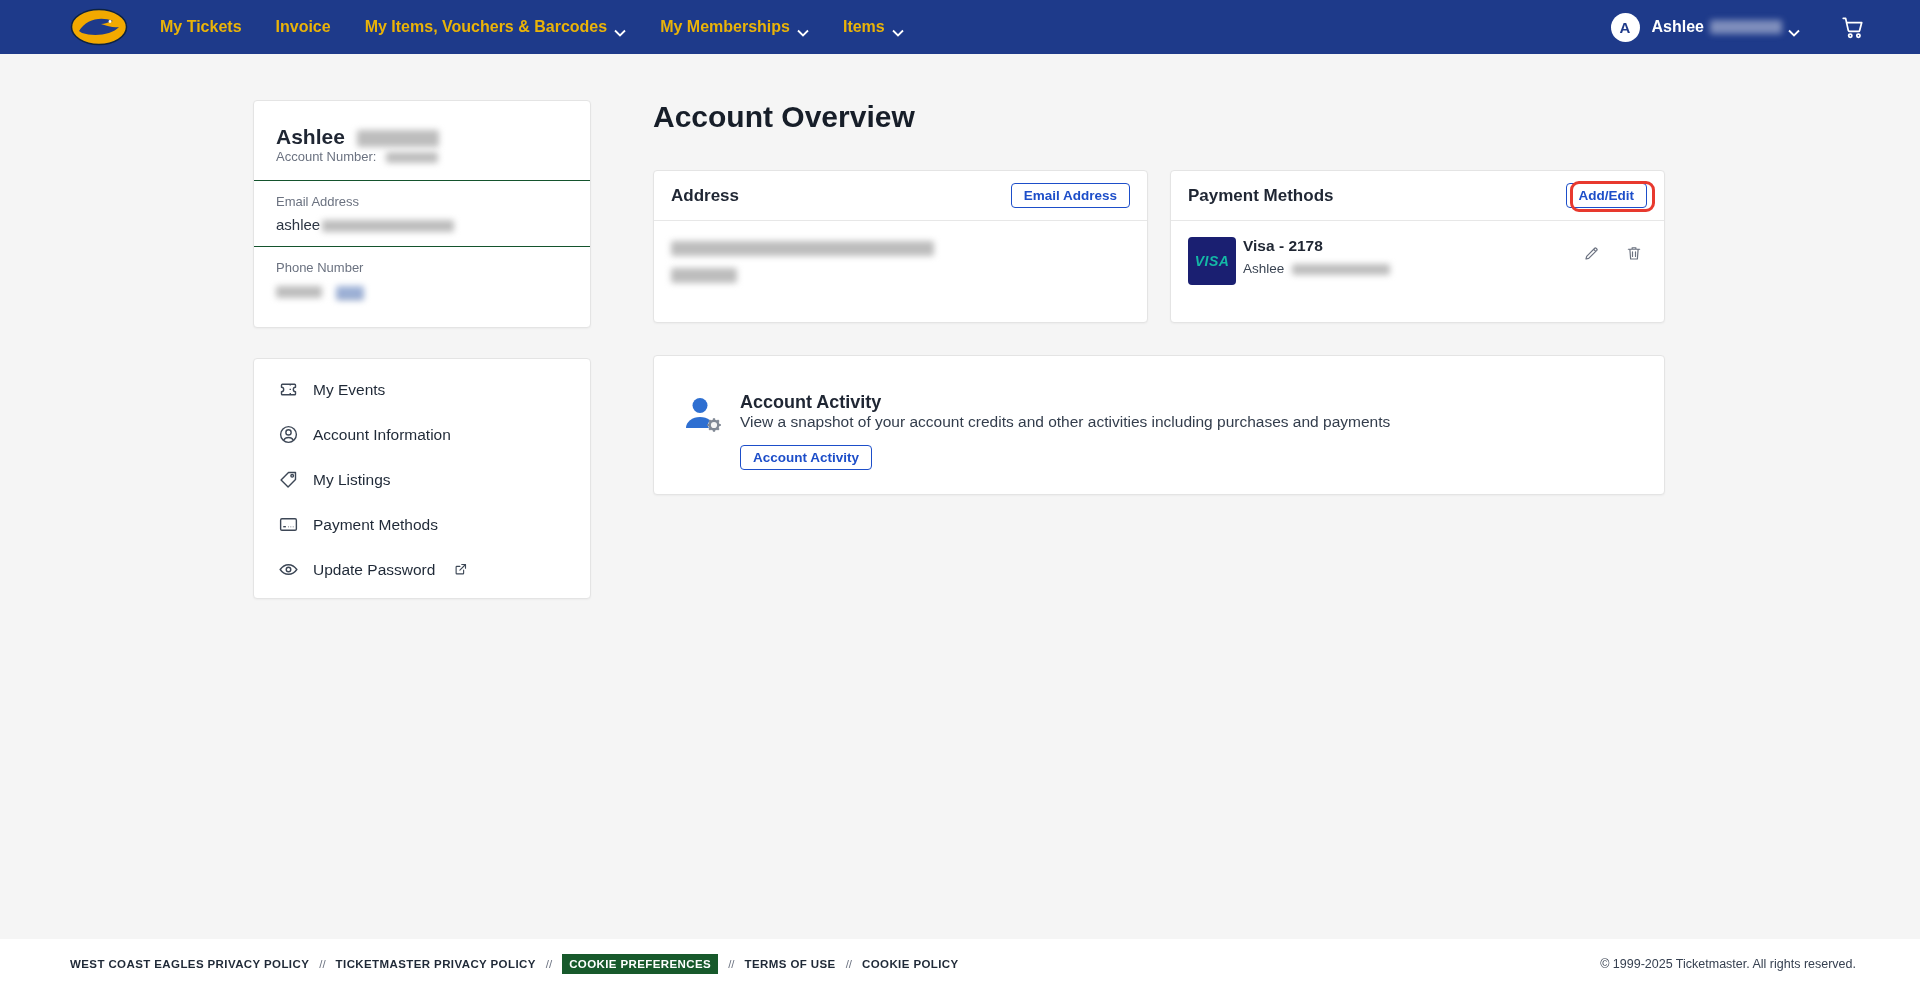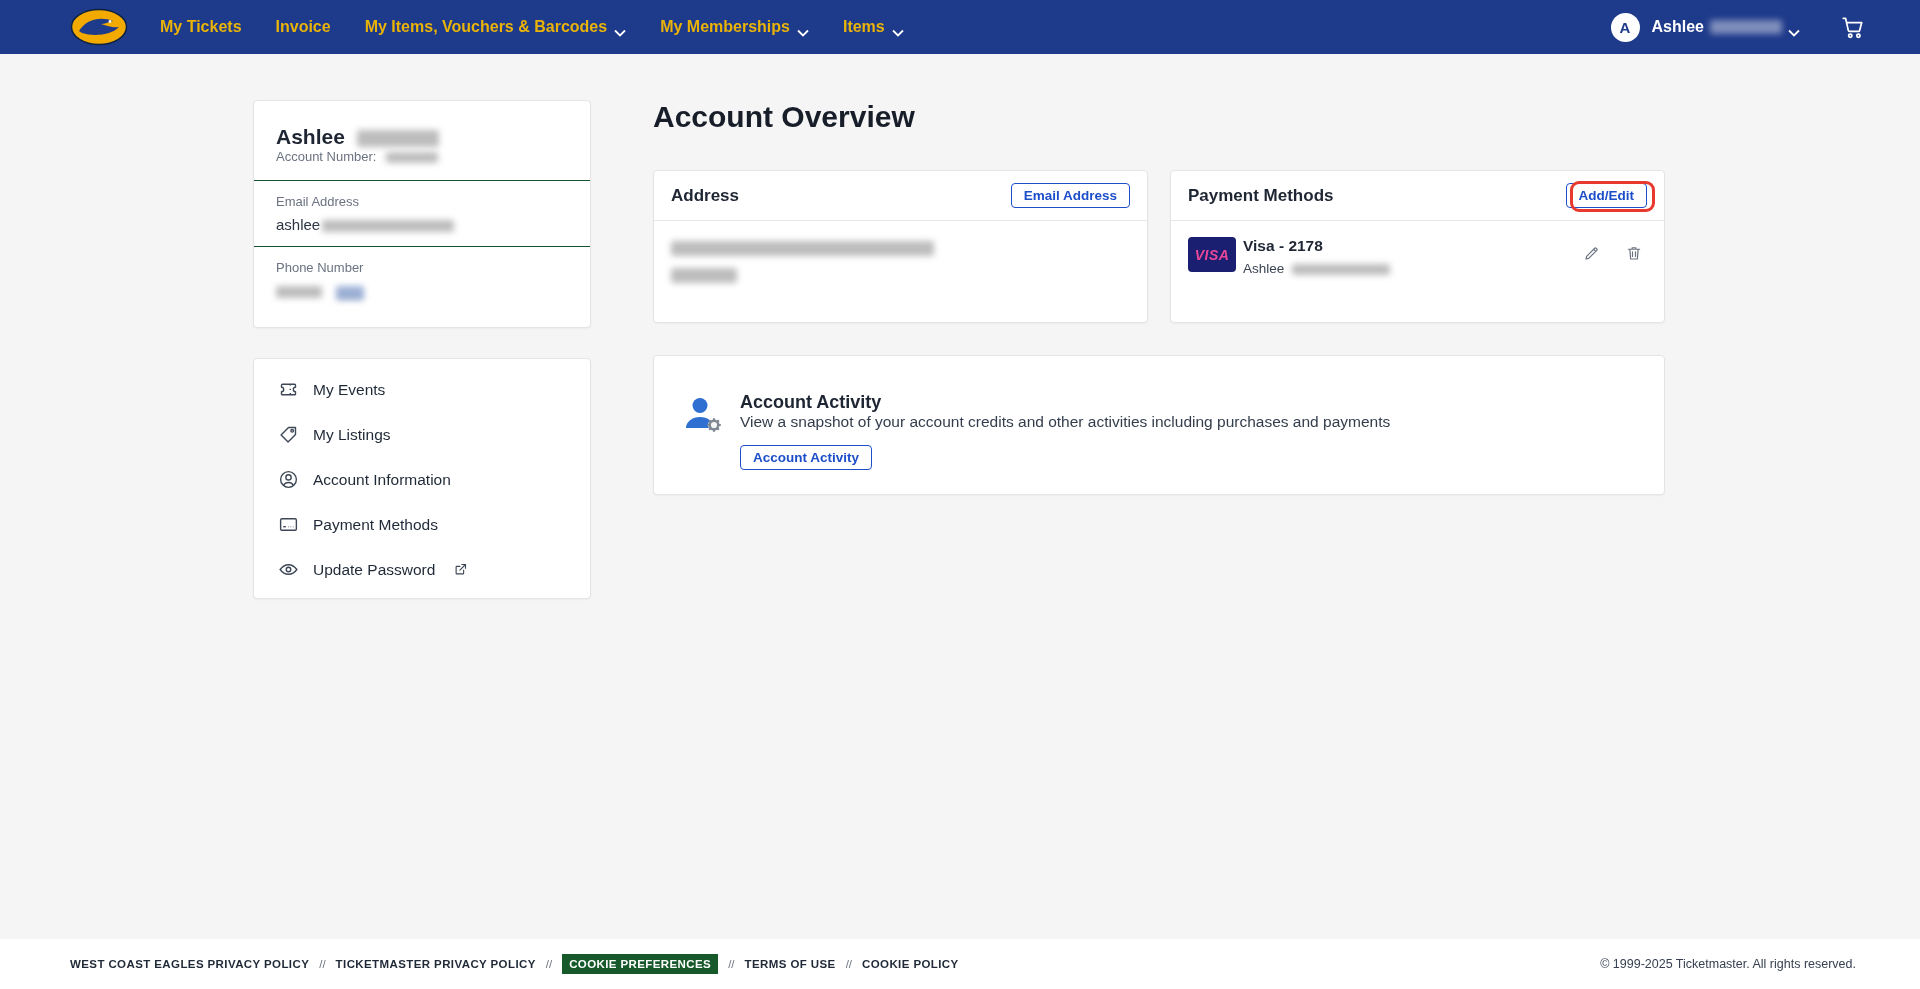--- a/index.html
+++ b/index.html
@@ -55,21 +55,21 @@
   .card-head { height:50px; display:flex; align-items:center; justify-content:space-between;
                padding:0 17px; border-bottom:1px solid #e7e7e7; }
   .card-title { font-size:17px; font-weight:700; color:#1f2633; }
   .btn { background:#fff; border:1px solid #1d4ec9; color:#1d4ec9; font-family:"Liberation Sans",sans-serif;
          font-size:13.5px; font-weight:700; border-radius:4px; padding:4px 12px; cursor:pointer; }
   .addr-body { padding:18px 17px; }
   .addr-line1 { width:263px; height:15px; }
   .addr-line2 { width:66px; height:15px; margin-top:11px; display:block; }
 
   .pay-body { padding:16px 17px; display:flex; align-items:flex-start; }
-  .visa-badge { width:48px; height:35px; background:#1a1f71; border-radius:4px; color:#ec4899;
+  .visa-badge { width:48px; height:48px; background:#1a1f71; border-radius:4px; color:#14b8a6;
                 display:flex; align-items:center; justify-content:center; font-size:14px; font-weight:700;
                 font-style:italic; letter-spacing:.5px; }
   .pay-info { margin-left:7px; flex:1; }
   .pay-name { font-size:15.5px; font-weight:700; color:#1f2633; }
   .pay-sub { margin-top:6px; font-size:13.5px; color:#3a4452; }
   .pay-actions { display:flex; gap:24px; margin-top:7px; margin-right:4px; }
   .icon-btn { background:none; border:none; cursor:pointer; padding:0; display:flex; }
 
   .annotation { position:absolute; border:3px solid #e8392e; border-radius:9px; pointer-events:none; }
 
@@ -192,36 +192,36 @@
       <span class="s-ico">
         <svg viewBox="0 0 24 24" width="21" height="21" fill="none" stroke="#3d4756" stroke-width="1.6" stroke-linejoin="round">
           <path d="M4 9.5V7a1 1 0 0 1 1-1h14a1 1 0 0 1 1 1v2.5a2.5 2.5 0 0 0 0 5V17a1 1 0 0 1-1 1H5a1 1 0 0 1-1-1v-2.5a2.5 2.5 0 0 0 0-5Z"></path>
           <path d="M14 6v2M14 11v2M14 16v2" stroke-dasharray="1.5 2"></path>
         </svg>
       </span>
       <span class="lbl">My Events</span>
     </div>
     <div class="s-item">
       <span class="s-ico">
-        <svg viewBox="0 0 24 24" width="21" height="21" fill="none" stroke="#3d4756" stroke-width="1.6" stroke-linejoin="round">
-          <path d="M3.5 12.5 12 4h8v8l-8.5 8.5Z"></path>
-          <circle cx="16.2" cy="7.8" r="1.5"></circle>
-        </svg>
-      </span>
-      <span class="lbl">My Listings</span>
-    </div>
-    <div class="s-item">
-      <span class="s-ico">
         <svg viewBox="0 0 24 24" width="21" height="21" fill="none" stroke="#3d4756" stroke-width="1.6">
           <circle cx="12" cy="12" r="9"></circle>
           <circle cx="12" cy="9.6" r="3"></circle>
           <path d="M6.5 18.4a6 5 0 0 1 11 0"></path>
         </svg>
       </span>
       <span class="lbl">Account Information</span>
+    </div>
+    <div class="s-item">
+      <span class="s-ico">
+        <svg viewBox="0 0 24 24" width="21" height="21" fill="none" stroke="#3d4756" stroke-width="1.6" stroke-linejoin="round">
+          <path d="M3.5 12.5 12 4h8v8l-8.5 8.5Z"></path>
+          <circle cx="16.2" cy="7.8" r="1.5"></circle>
+        </svg>
+      </span>
+      <span class="lbl">My Listings</span>
     </div>
     <div class="s-item">
       <span class="s-ico">
         <svg viewBox="0 0 24 24" width="21" height="21" fill="none" stroke="#3d4756" stroke-width="1.6">
           <rect x="3" y="5.5" width="18" height="13" rx="1.5"></rect>
           <path d="M6 14.5h3"></path>
           <path d="M12 14.5h.5M14.5 14.5h.5M17 14.5h.5" stroke-width="1.8"></path>
         </svg>
       </span>
       <span class="lbl">Payment Methods</span>

